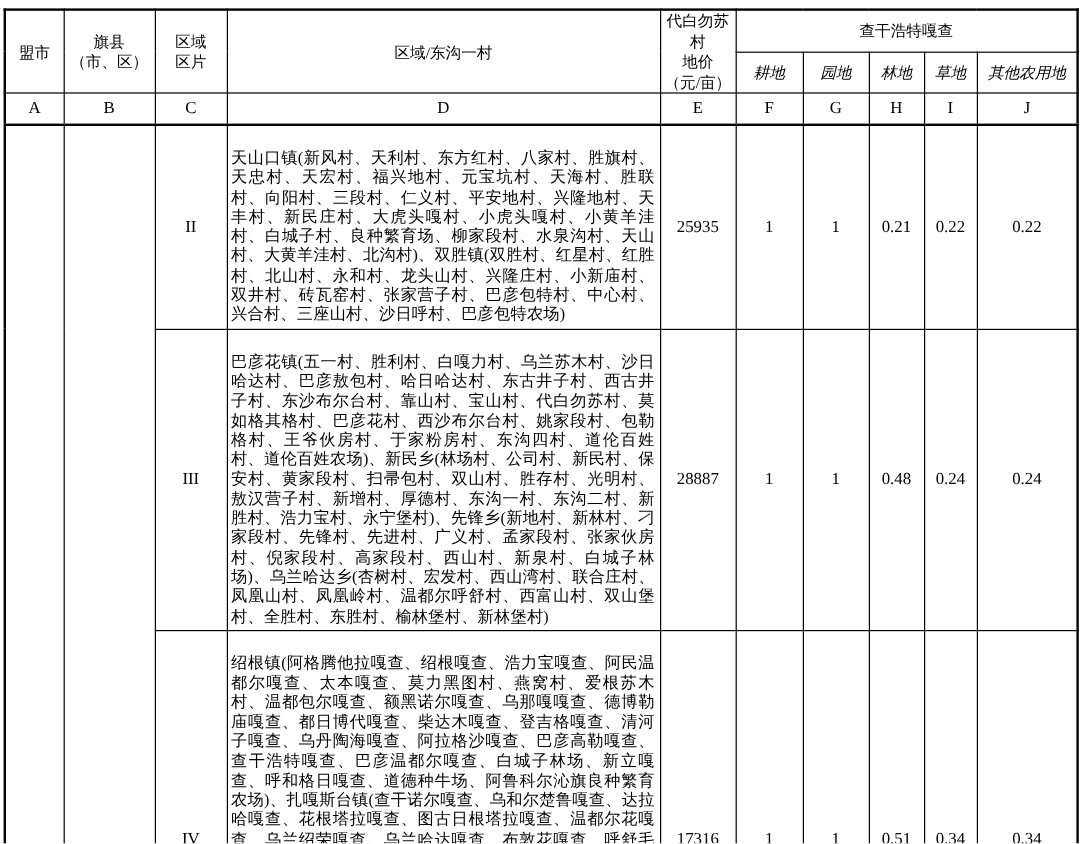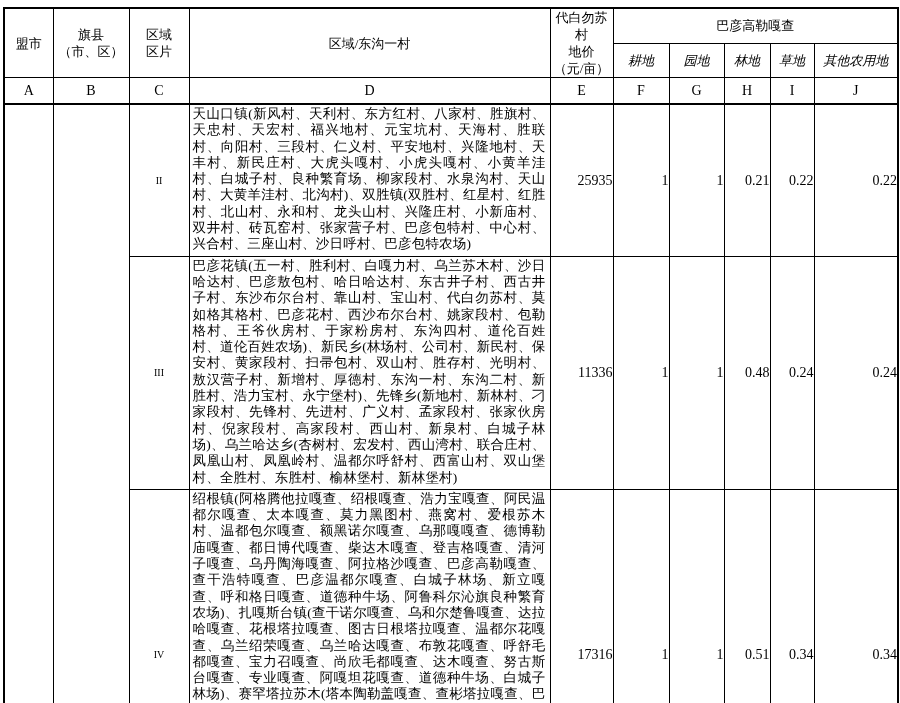--- a/index.html
+++ b/index.html
@@ -40,27 +40,27 @@
   .prewrap { white-space: pre-line; }
   
   tr.letters-row td { border-bottom: 2px solid #000000; height: 25px; font-size: 14px; }
   tr.sub-header-row td { height: 30px; font-style: italic; }
   tr.top-header-row td, tr.top-header-row th { height: 30px; }
   .price-header { font-size: 12.5px; line-height: 15.5px; }
   
   td.desc-cell {
     text-align: justify;
     vertical-align: middle;
-    padding: 1px 4px 3px 3px;
+    padding: 19px 4px 3px 3px;
     font-size: 13.5px;
     line-height: 16.3px;
     letter-spacing: 0.2px;
   }
-  td.zone-cell { font-size: 10px; }
-  td.num-cell  { font-size: 14px; text-align: right; }
+  td.zone-cell { font-size: 14px; }
+  td.num-cell  { font-size: 14px; }
   tr.row-ii  { height: 140px; }
   tr.row-iii { height: 195px; }
   tr.row-iv  { height: 270px; }
 </style>
 </head>
 <body>
 
 <div class="page">
   <table class="price-table">
     <colgroup>
@@ -80,21 +80,21 @@
       <tr class="top-header-row">
         <td rowspan="2" class="prewrap">盟市</td>
         <td rowspan="2" class="prewrap">旗县
 （市、区）</td>
         <td rowspan="2" class="prewrap">区域
 区片</td>
         <td rowspan="2">区域/东沟一村</td>
         <td rowspan="2" class="prewrap price-header">代白勿苏村
 地价
 （元/亩）</td>
-        <td colspan="5">巴彦高勒嘎查</td>
+        <td colspan="5">查干浩特嘎查</td>
       </tr>
 
       <tr class="sub-header-row">
         <td>耕地</td>
         <td>园地</td>
         <td>林地</td>
         <td>草地</td>
         <td>其他农用地</td>
       </tr>
 
@@ -120,21 +120,21 @@
         <td class="num-cell">1</td>
         <td class="num-cell">1</td>
         <td class="num-cell">0.21</td>
         <td class="num-cell">0.22</td>
         <td class="num-cell">0.22</td>
       </tr>
 
       <tr class="row-iii">
         <td class="zone-cell">III</td>
         <td class="desc-cell">巴彦花镇(五一村、胜利村、白嘎力村、乌兰苏木村、沙日哈达村、巴彦敖包村、哈日哈达村、东古井子村、西古井子村、东沙布尔台村、靠山村、宝山村、代白勿苏村、莫如格其格村、巴彦花村、西沙布尔台村、姚家段村、包勒格村、王爷伙房村、于家粉房村、东沟四村、道伦百姓村、道伦百姓农场)、新民乡(林场村、公司村、新民村、保安村、黄家段村、扫帚包村、双山村、胜存村、光明村、敖汉营子村、新增村、厚德村、东沟一村、东沟二村、新胜村、浩力宝村、永宁堡村)、先锋乡(新地村、新林村、刁家段村、先锋村、先进村、广义村、孟家段村、张家伙房村、倪家段村、高家段村、西山村、新泉村、白城子林场)、乌兰哈达乡(杏树村、宏发村、西山湾村、联合庄村、凤凰山村、凤凰岭村、温都尔呼舒村、西富山村、双山堡村、全胜村、东胜村、榆林堡村、新林堡村)</td>
-        <td class="num-cell">11336</td>
+        <td class="num-cell">28887</td>
         <td class="num-cell">1</td>
         <td class="num-cell">1</td>
         <td class="num-cell">0.48</td>
         <td class="num-cell">0.24</td>
         <td class="num-cell">0.24</td>
       </tr>
 
       <tr class="row-iv">
         <td class="zone-cell">IV</td>
         <td class="desc-cell">绍根镇(阿格腾他拉嘎查、绍根嘎查、浩力宝嘎查、阿民温都尔嘎查、太本嘎查、莫力黑图村、燕窝村、爱根苏木村、温都包尔嘎查、额黑诺尔嘎查、乌那嘎嘎查、德博勒庙嘎查、都日博代嘎查、柴达木嘎查、登吉格嘎查、清河子嘎查、乌丹陶海嘎查、阿拉格沙嘎查、巴彦高勒嘎查、查干浩特嘎查、巴彦温都尔嘎查、白城子林场、新立嘎查、呼和格日嘎查、道德种牛场、阿鲁科尔沁旗良种繁育农场)、扎嘎斯台镇(查干诺尔嘎查、乌和尔楚鲁嘎查、达拉哈嘎查、花根塔拉嘎查、图古日根塔拉嘎查、温都尔花嘎查、乌兰绍荣嘎查、乌兰哈达嘎查、布敦花嘎查、呼舒毛都嘎查、宝力召嘎查、尚欣毛都嘎查、达木嘎查、努古斯台嘎查、专业嘎查、阿嘎坦花嘎查、道德种牛场、白城子林场)、赛罕塔拉苏木(塔本陶勒盖嘎查、查彬塔拉嘎查、巴彦诺尔嘎查、乌兰巴日嘎苏嘎查、尚欣嘎查、衡门嘎查、查干花嘎查、沙日塔拉嘎查、陶海嘎查、宝冷嘎查)、巴拉奇如德苏木(特尼格尔嘎查、毛盖图嘎查、达兰花嘎查、石桌子嘎查、上新打井嘎查、道日新呼都格嘎查、萨如拉塔拉嘎查、合作村、准迫毛都村、达日罕村、新发村、十间房村、南图古日格嘎查、巴润诺尔嘎查、通希嘎查、敦达诺尔嘎查、准诺尔嘎查)</td>

